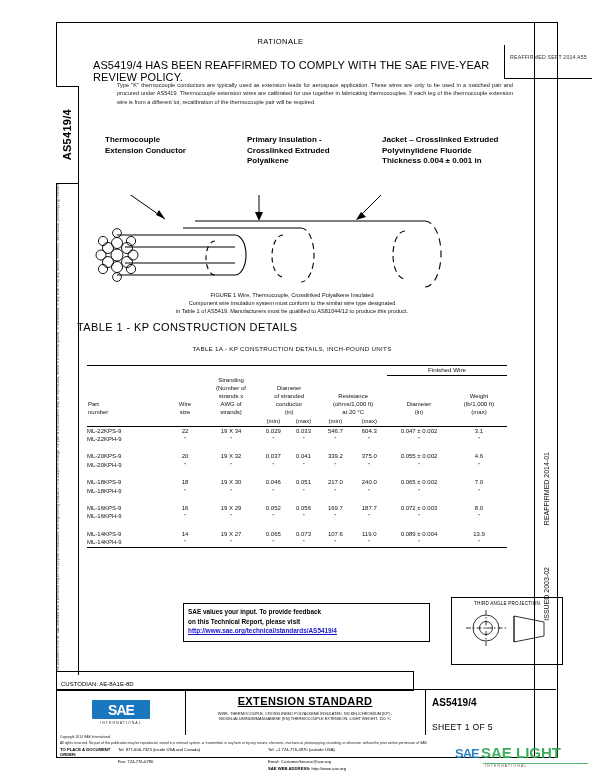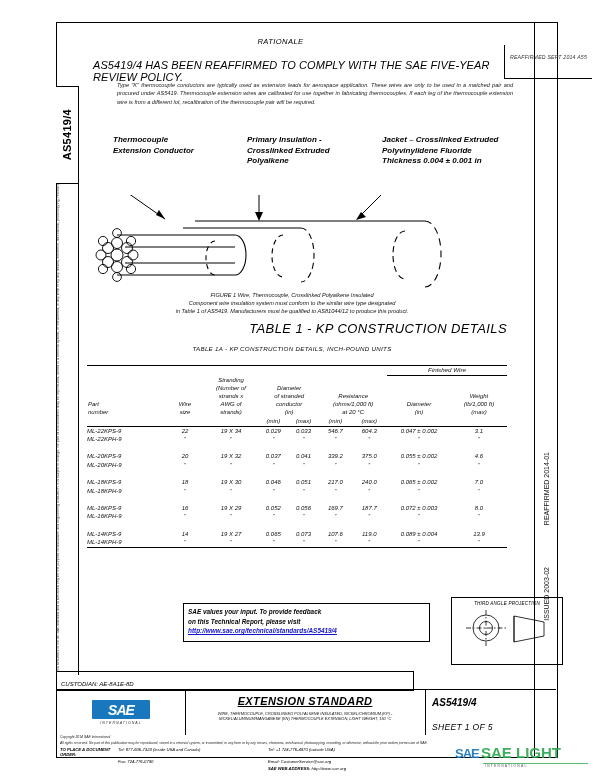--- a/index.html
+++ b/index.html
@@ -1,18 +1,18 @@
 <!DOCTYPE html>
 <html><head>
 <meta charset="utf-8">
 <style>
   html,body{margin:0;padding:0;background:#8a8a8a;}
   body{font-family:"Liberation Sans",sans-serif;}
   .page{position:relative;width:600px;height:776px;background:#ffffff;overflow:hidden;}
-  .sheet{position:absolute;left:56px;top:22px;width:500px;height:734px;border:1px solid #000;font-style:italic;}
+  .sheet{position:absolute;left:56px;top:22px;width:500px;height:734px;border:1px solid #000;}
   .vtext{writing-mode:vertical-rl;transform:rotate(180deg);white-space:nowrap;}
 
   
   .lefttab{position:absolute;left:56px;top:86px;width:22px;height:96px;border:1px solid #000;border-left:none;
            background:#fff;display:flex;align-items:center;justify-content:center;}
   .lefttab span{font-size:11px;font-weight:bold;letter-spacing:0.3px;}
   .leftcol{position:absolute;left:56px;top:182px;width:22px;height:493px;border-right:1px solid #000;}
   .leftlegal{position:absolute;left:0px;top:2px;width:22px;height:489px;overflow:hidden;
              font-size:3.6px;line-height:5.4px;color:#333;text-align:justify;}
   .leftlegal .vtext{height:489px;}
@@ -24,27 +24,27 @@
   
   .hdrbox{position:absolute;left:447px;top:22px;width:87px;height:33px;border-left:1px solid #000;border-bottom:1px solid #000;}
   .hdrbox span{display:block;text-align:center;margin-top:9px;font-size:5.2px;letter-spacing:.2px;color:#333;}
 
   .rationale{position:absolute;left:0;top:14px;width:447px;text-align:center;font-size:7.6px;letter-spacing:.4px;}
   .reaff{position:absolute;left:36px;top:36px;width:420px;font-size:11px;letter-spacing:.1px;}
   .para{position:absolute;left:60px;top:58px;width:396px;font-size:5.6px;line-height:8.4px;text-align:justify;color:#1a1a1a;}
 
   
   .callout{position:absolute;font-size:8px;font-weight:bold;line-height:10.5px;color:#000;}
-  .c1{left:56px;top:112px;width:150px;}
+  .c1{left:48px;top:112px;width:150px;}
   .c2{left:190px;top:112px;width:140px;}
   .c3{left:325px;top:112px;width:170px;}
 
   .fig{position:absolute;left:30px;top:172px;width:400px;height:100px;}
   .figcap{position:absolute;left:20px;top:268px;width:430px;font-size:5.6px;line-height:8px;text-align:center;color:#111;}
-  .tabtitle{position:absolute;left:20px;top:298px;width:430px;text-align:right;font-size:13px;letter-spacing:.4px;}
+  .tabtitle{position:absolute;left:20px;top:298px;width:430px;text-align:left;font-size:11px;letter-spacing:.4px;}
   .tabsub{position:absolute;left:20px;top:322px;width:430px;text-align:center;font-size:6.2px;letter-spacing:.3px;color:#111;}
 
   
   table.dt{position:absolute;left:30px;top:342px;width:420px;border-collapse:collapse;font-size:6px;color:#111;}
   table.dt th{font-weight:normal;vertical-align:bottom;padding:0 1px 1px 1px;line-height:8px;}
   table.dt td{padding:0;line-height:8.4px;}
   .grp{border-bottom:1px solid #000;font-size:6.2px;}
   .rule-top{border-top:1.3px solid #000;}
   .rule-bot{border-bottom:1.3px solid #000;}
   .ctr{text-align:center;}

